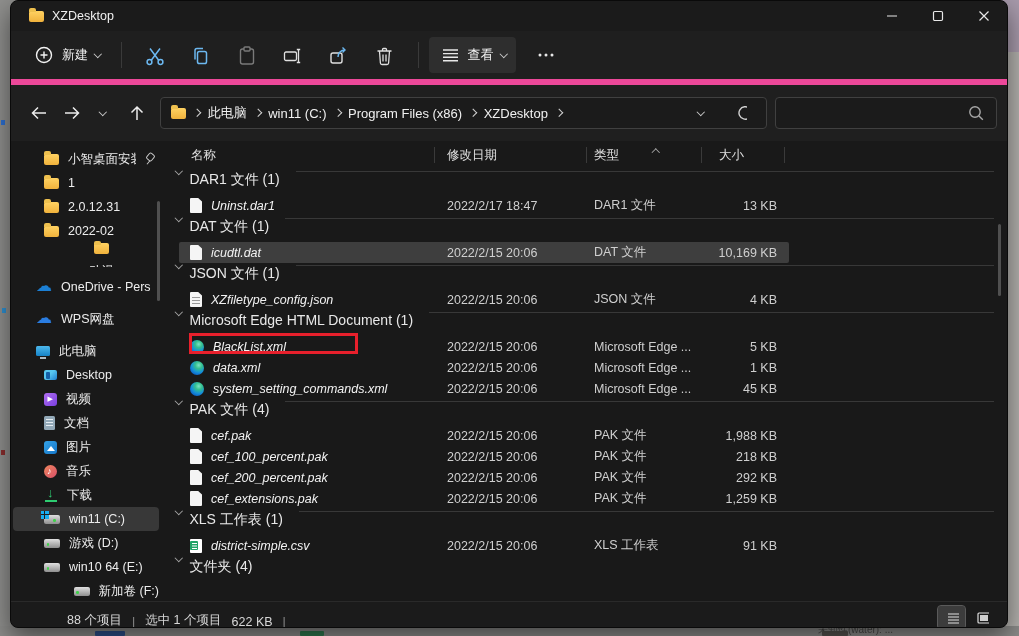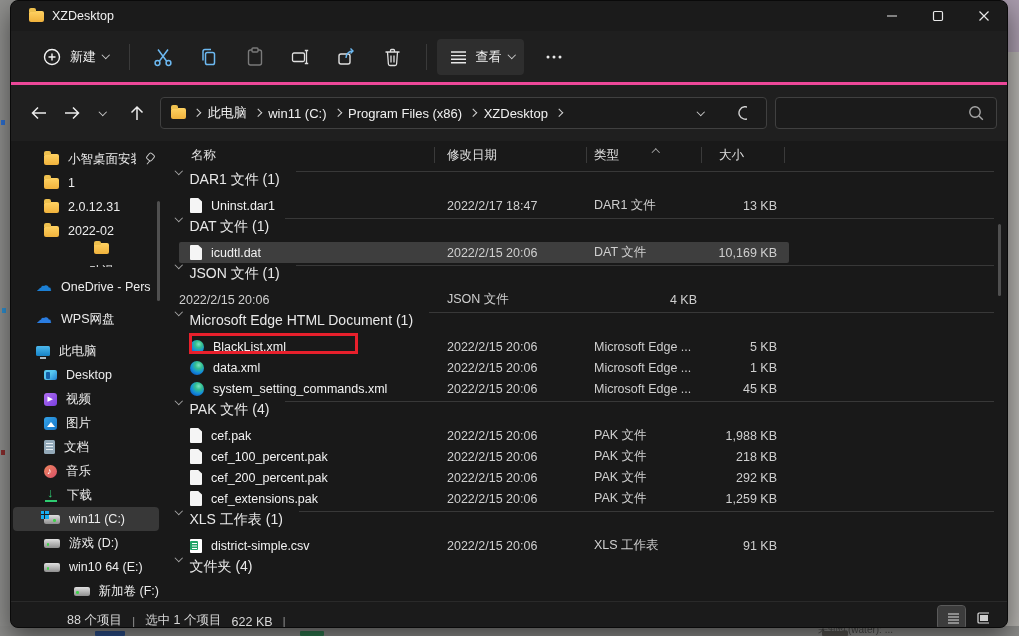--- a/index.html
+++ b/index.html
@@ -18,21 +18,21 @@
   .window{position:absolute;left:10px;top:0;width:998px;height:628px;background:#191919;
           border-radius:8px;overflow:hidden;box-shadow:0 10px 26px rgba(0,0,0,.5);border:1px solid #0a0a0a;}
 
   
   .titlebar{height:30px;display:flex;align-items:center;gap:8px;padding-left:18px;background:#1b1b1b;}
   .title-text{font-size:12.5px;color:#f0f0f0;}
   .win-controls{margin-left:auto;display:flex;height:100%;}
   .win-btn{width:46px;height:100%;display:flex;align-items:center;justify-content:center;background:transparent;border:none;padding:0;}
 
   
-  .toolbar{height:54px;display:flex;align-items:center;padding:0 20px;background:#1f1f1f;border-bottom:3px solid #ec4899;}
+  .toolbar{height:54px;display:flex;align-items:center;padding:0 12px;background:#1f1f1f;border-bottom:6px solid #ec4899;}
   .cmd-btn{display:flex;align-items:center;gap:7px;color:#f2f2f2;font-size:13px;background:transparent;border:none;
            padding:7px 10px;border-radius:4px;}
   .cmd-btn.active{background:#2e2e2e;}
   .tool-btn{width:40px;height:38px;display:flex;align-items:center;justify-content:center;background:transparent;border:none;border-radius:4px;margin:0 3px;}
   .vsep{width:1px;height:26px;background:#3a3a3a;margin:0 10px;}
   .more-btn{margin-left:10px;}
 
   
   .chev{display:inline-block;width:5.5px;height:5.5px;border-right:1.4px solid #cfcfcf;border-bottom:1.4px solid #cfcfcf;}
   .chev.down{transform:rotate(45deg);margin-top:-3px;}
@@ -72,21 +72,21 @@
   .col-sep{position:absolute;top:6px;width:1px;height:16px;background:#3a3a3a;}
   .sort-caret{position:absolute;left:474px;top:5px;}
 
   .group-header{display:flex;align-items:flex-start;height:24px;margin-top:2px;margin-left:15px;gap:8px;}
   .group-label{font-size:14px;color:#e8e8e8;white-space:nowrap;}
   .group-line{flex:1;height:1px;background:#383838;margin-left:8px;margin-right:13px;}
 
   .row{height:21px;margin-left:18px;width:610px;border-radius:2px;position:relative;}
   .row.selected{background:#3e3e3e;}
   .c-name{display:flex;align-items:center;gap:9px;padding-left:11px;overflow:hidden;}
-  .fname{font-size:12.5px;color:#f2f2f2;white-space:nowrap;}
+  .fname{font-size:12.5px;color:#f2f2f2;white-space:nowrap;font-style:italic;}
   .c-date,.c-type{font-size:12.5px;color:#cfcfcf;white-space:nowrap;}
   .c-size{font-size:12.5px;color:#cfcfcf;text-align:right;padding-right:12px;}
   .anno-box{position:absolute;left:10px;top:-3px;width:169px;height:21px;border:3px solid #e8202c;pointer-events:none;z-index:3;}
   .list-scroll{position:absolute;right:6px;top:83px;width:3px;height:72px;background:#505050;border-radius:2px;}
 
   
   .statusbar{height:28px;display:flex;align-items:flex-end;gap:10px;padding:0 8px 0 56px;
              background:#1b1b1b;border-top:1px solid #2a2a2a;font-size:12.5px;color:#d8d8d8;}
   .sb-sep{color:#8a8a8a;}
   .view-toggles{margin-left:auto;display:flex;gap:3px;margin-right:4px;}
@@ -334,26 +334,26 @@
           </div>
           <div class="sb-item" style="padding-left: 31px;">
             <span class="ic ic-desktop"></span>
             <span class="sb-label">Desktop</span>
           </div>
           <div class="sb-item" style="padding-left: 31px;">
             <span class="ic ic-videos"></span>
             <span class="sb-label">视频</span>
           </div>
           <div class="sb-item" style="padding-left: 31px;">
+            <span class="ic ic-doc"></span>
+            <span class="sb-label">文档</span>
+          </div>
+          <div class="sb-item" style="padding-left: 31px;">
             <span class="ic ic-pictures"></span>
             <span class="sb-label">图片</span>
-          </div>
-          <div class="sb-item" style="padding-left: 31px;">
-            <span class="ic ic-doc"></span>
-            <span class="sb-label">文档</span>
           </div>
           <div class="sb-item" style="padding-left: 31px;">
             <span class="ic ic-music"></span>
             <span class="sb-label">音乐</span>
           </div>
           <div class="sb-item" style="padding-left: 31px;">
             <span class="ic ic-download"></span>
             <span class="sb-label">下载</span>
           </div>
           <div class="sb-item selected" style="padding-left: 31px;">
@@ -415,20 +415,24 @@
               <div class="c-date">2022/2/15 20:06</div>
               <div class="c-type">DAT 文件</div>
               <div class="c-size">10,169 KB</div>
             </div>
             <div class="group-header">
               <span class="chev down dim"></span>
               <span class="group-label">JSON 文件 (1)</span>
               <span class="group-line"></span>
             </div>
             <div class="row grid">
+              <div class="cell c-name">
+                <span class="ic ic-file-lines"></span>
+                <span class="fname">XZfiletype_config.json</span>
+              </div>
               <div class="c-date">2022/2/15 20:06</div>
               <div class="c-type">JSON 文件</div>
               <div class="c-size">4 KB</div>
             </div>
             <div class="group-header">
               <span class="chev down dim"></span>
               <span class="group-label">Microsoft Edge HTML Document (1)</span>
               <span class="group-line"></span>
             </div>
             <div class="row grid">

